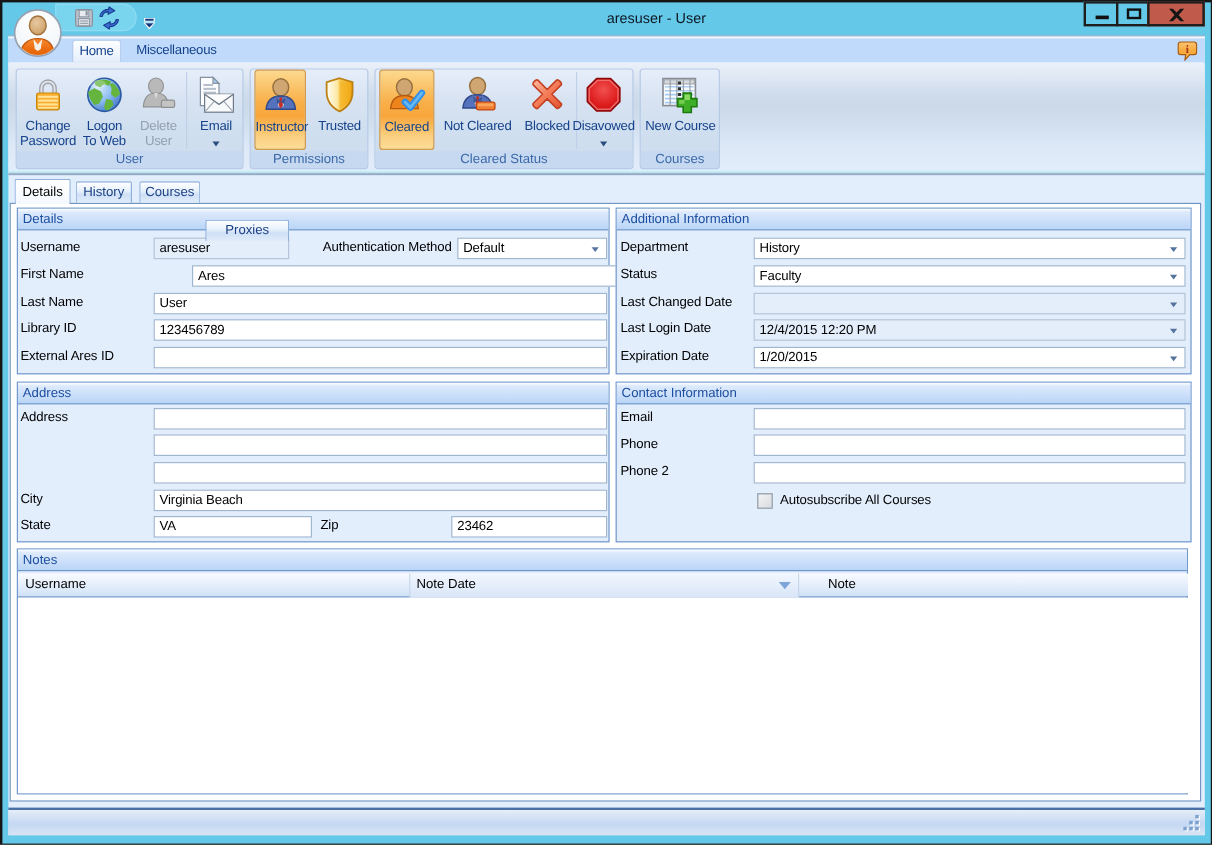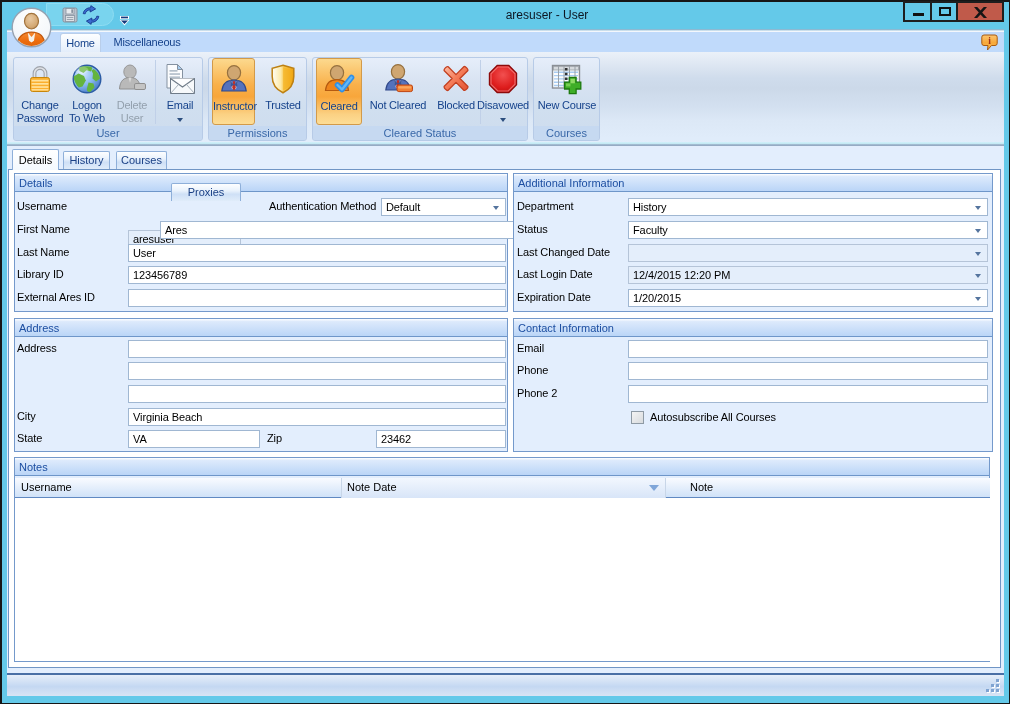--- a/index.html
+++ b/index.html
@@ -294,21 +294,21 @@
 <div class="ltab on" style="left:12px; width:47px;">Details</div>
 <div class="ltab off" style="left:63px; width:47px;">History</div>
 <div class="ltab off" style="left:116px; width:51px;">Courses</div>
 <div class="ltab off" style="left:171px; width:70px;margin-top:32px;">Proxies</div>
 <div id="panel"></div>
 
 <div class="gbox" style="left:14px; top:173px; width:494px; height:139px;">
     <div class="ghead">Details</div>
   </div>
 <div class="lbl" style="left:17px; top:198px;">Username</div>
-<div class="fld ro" style="left:128px; top:198px; width:113px;margin-top:32px;">aresuser</div>
+<div class="fld ro" style="left:128px; top:198px; width:113px;">aresuser</div>
 <div class="lbl" style="left:269px; top:198px;">Authentication Method</div>
 <div class="fld dd" style="left:381px; top:198px; width:125px;">Default<div class="arr"></div></div>
 <div class="lbl" style="left:17px; top:221px;">First Name</div>
 <div class="fld" style="left:128px; top:221px; width:378px;margin-left:32px;">Ares</div>
 <div class="lbl" style="left:17px; top:244px;">Last Name</div>
 <div class="fld" style="left:128px; top:244px; width:378px;">User</div>
 <div class="lbl" style="left:17px; top:266px;">Library ID</div>
 <div class="fld" style="left:128px; top:266px; width:378px;">123456789</div>
 <div class="lbl" style="left:17px; top:289px;">External Ares ID</div>
 <div class="fld" style="left:128px; top:289px; width:378px;"></div>

